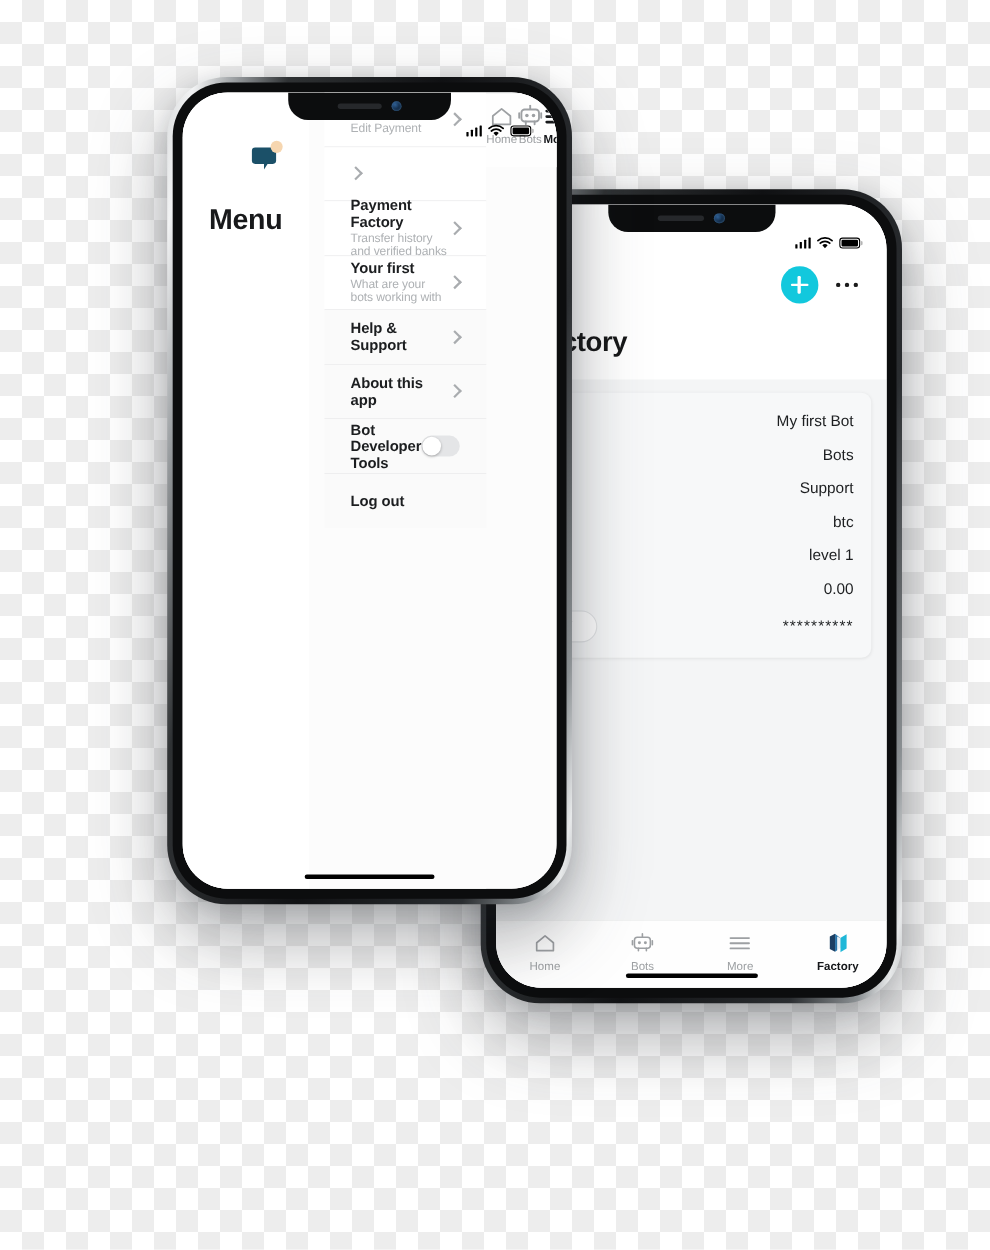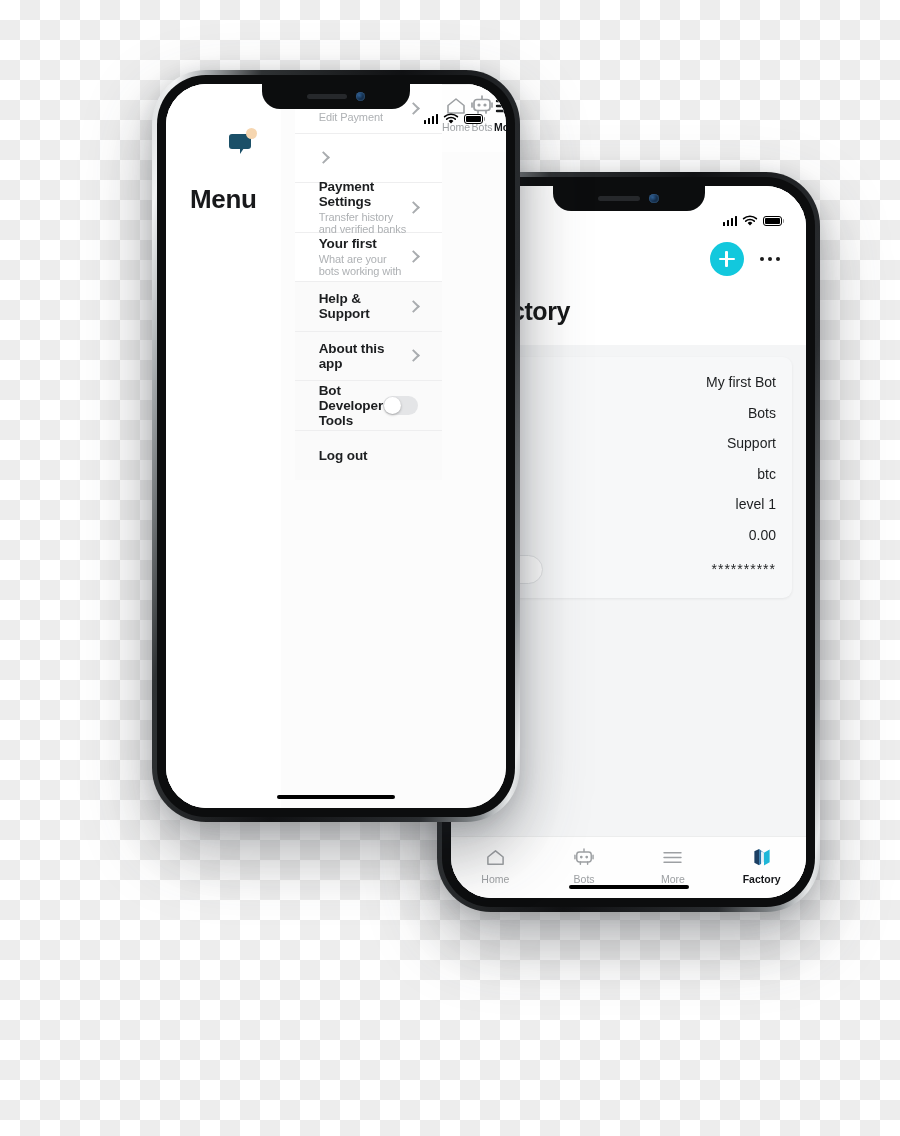--- a/index.html
+++ b/index.html
@@ -393,21 +393,21 @@
             </span>
             <span class="chevron"></span>
           </div>
 
           <div class="menu-item">
             <span class="chevron"></span>
           </div>
 
           <div class="menu-item">
             <span class="mi-texts">
-              <span class="mi-title">Payment Settings</span>
+              <span class="mi-title">Payment Factory</span>
               <span class="mi-sub">Transfer history and verified banks</span>
             </span>
             <span class="chevron"></span>
           </div>
 
           <div class="menu-item">
             <span class="mi-texts">
               <span class="mi-title">Your first</span>
               <span class="mi-sub">What are your bots working with</span>
             </span>

